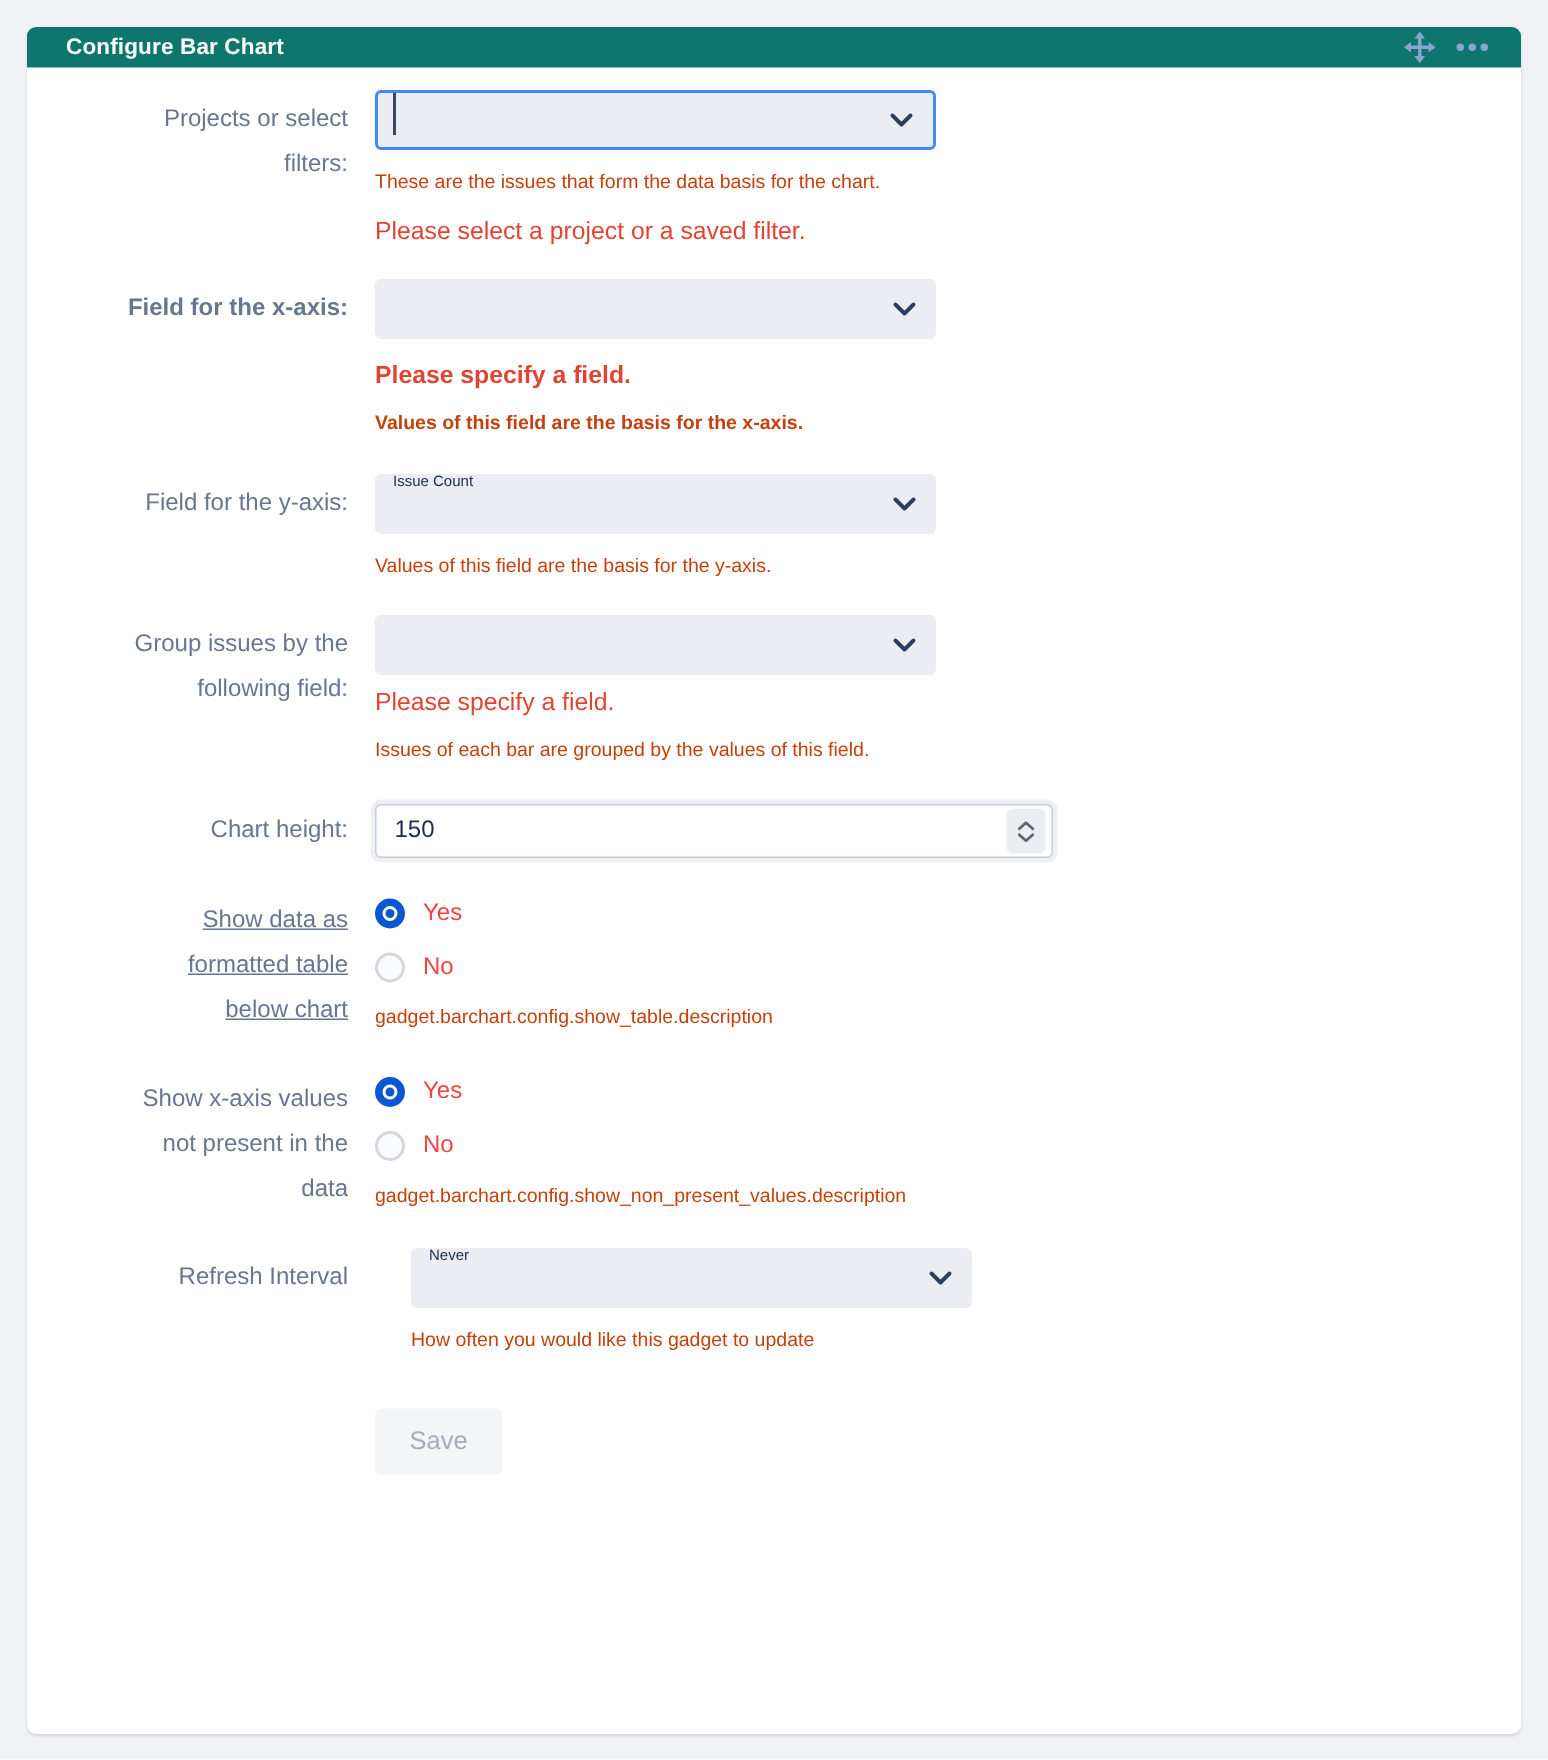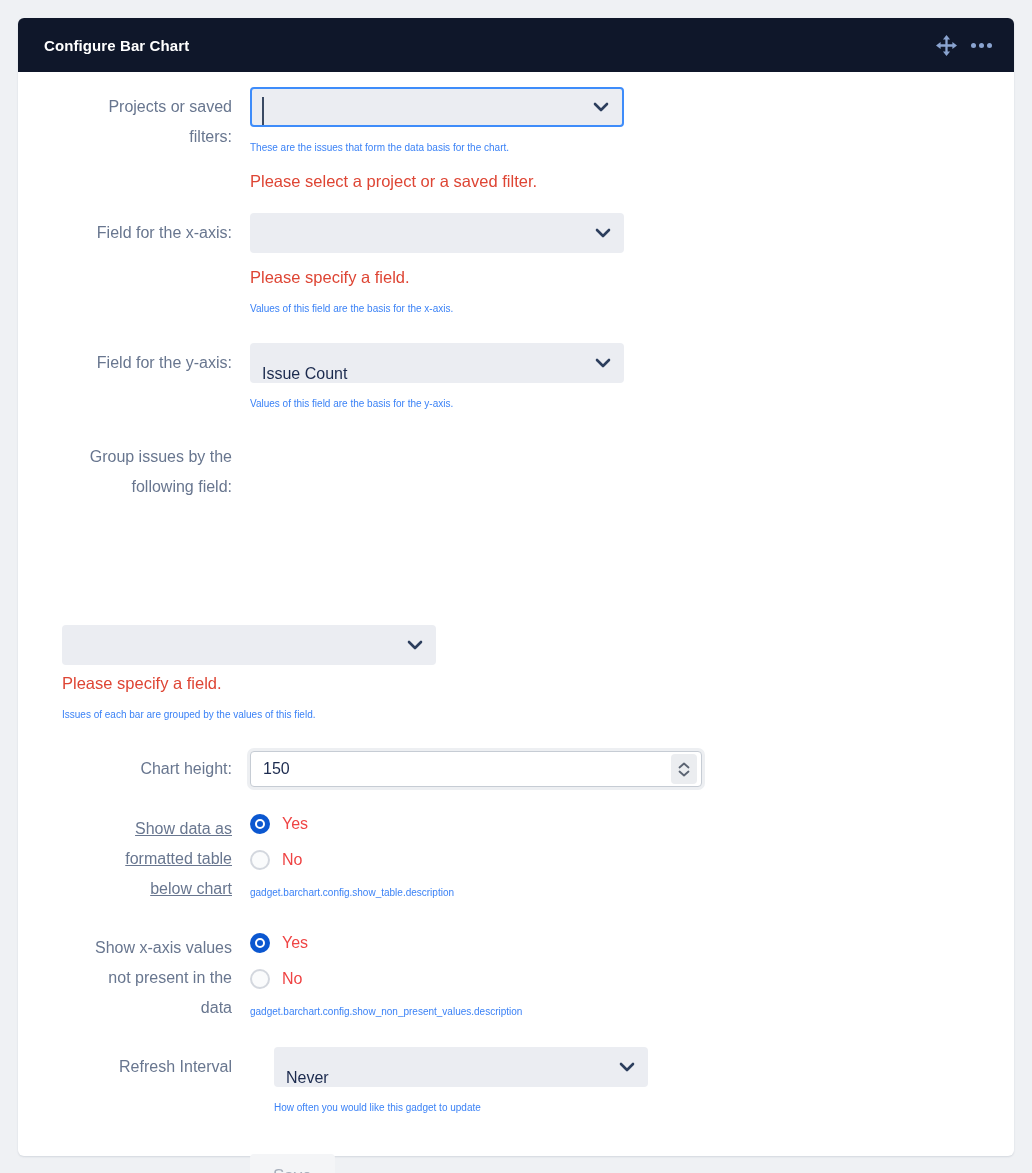--- a/index.html
+++ b/index.html
@@ -12,22 +12,22 @@
   .card {
     position: absolute;
     left: 18px; top: 18px;
     width: 996px; height: 1138px;
     background: #ffffff;
     border-radius: 6px;
     box-shadow: 0 1px 2px rgba(9,30,66,0.12);
   }
   
   .card-header {
-    height: 54px;
-    background: #0f172a;
+    height: 27px;
+    background: #0f766e;
     border-radius: 6px 6px 0 0;
     display: flex;
     align-items: center;
     padding: 0 22px 0 26px;
   }
   .card-title {
     color: #ffffff;
     font-size: 15px;
     font-weight: bold;
     letter-spacing: 0.1px;
@@ -50,44 +50,44 @@
     padding-top: 5px;
   }
   .row-content { margin-left: 18px; flex: 1; min-width: 0; }
   
   .select {
     position: relative;
     width: 374px; height: 40px;
     background: #ebedf2;
     border-radius: 4px;
     display: flex;
-    align-items: flex-end;
+    align-items: flex-start;
     padding: 0 38px 0 12px;
-    font-size: 16px;
+    font-size: 10px;
     color: #1b2a4e;
     cursor: pointer;
   }
   .select.focused {
     border: 2px solid #3e8cfa;
     background: #ebedf2;
   }
   .select .chev {
     position: absolute;
     right: 13px; top: 50%;
     transform: translateY(-50%);
     display: flex;
   }
   .text-cursor {
     width: 2px; height: 28px;
     background: #3a4a63;
     margin-left: -2px;
   }
   .desc {
-    color: #3b82f6;
-    font-size: 10px;
+    color: #c2410c;
+    font-size: 13px;
     line-height: 18px;
     margin-top: 12px;
   }
   .error {
     color: #de4534;
     font-size: 16.5px;
     line-height: 21px;
     margin-top: 14px;
   }
   .num-input-wrap {
@@ -148,23 +148,23 @@
     color: #a5adba;
     border: none;
     border-radius: 4px;
     font-family: "Liberation Sans", sans-serif;
     font-size: 17px;
     padding: 12px 23px;
     cursor: not-allowed;
   }
   
   .r1 { margin-top: 15px; }
-  .r2 { margin-top: 21px; }
+  .r2 { margin-top: 21px; font-weight: bold; }
   .r3 { margin-top: 25px; }
-  .r4 { margin-top: 24px; flex-direction: column; }
+  .r4 { margin-top: 24px; }
   .r5 { margin-top: 25px; }
   .r6 { margin-top: 25px; }
   .r7 { margin-top: 27px; }
   .r8 { margin-top: 29px; }
   .r9 { margin-top: 24px; gap: 24px; }
   .r-save { margin-top: 37px; }
   .r4 .error { margin-top: 8px; }
   .radio-desc { margin-top: 14px; }
 </style>
 </head>
@@ -184,21 +184,21 @@
           <i></i>
           <i></i>
           <i></i>
         </span>
     </span>
   </div>
 
   <div class="form-body">
 
     <div class="row r1">
-      <div class="row-label">Projects or saved
+      <div class="row-label">Projects or select
 filters:</div>
       <div class="row-content">
         <div class="select focused">
           <span class="text-cursor"></span>
           <span></span>
           <span class="chev">
             <svg width="16" height="10">
                 <polyline points="2,2 8,8 14,2" stroke="#2c3e5d" stroke-width="2.6" fill="none" stroke-linecap="round" stroke-linejoin="round"></polyline>
               </svg>
           </span>

